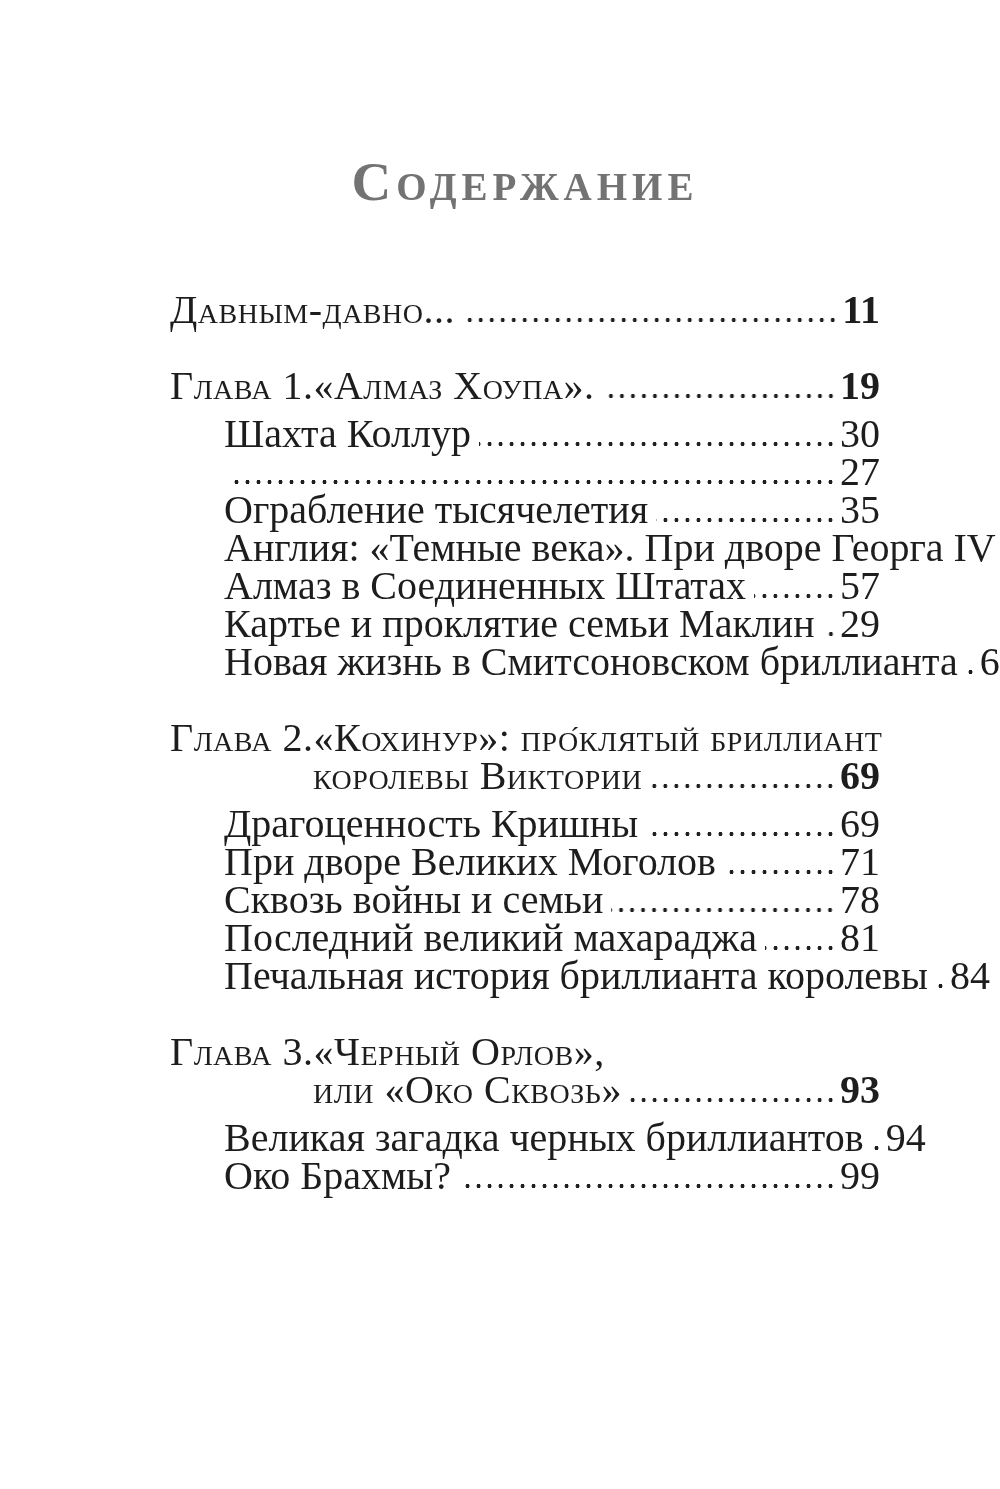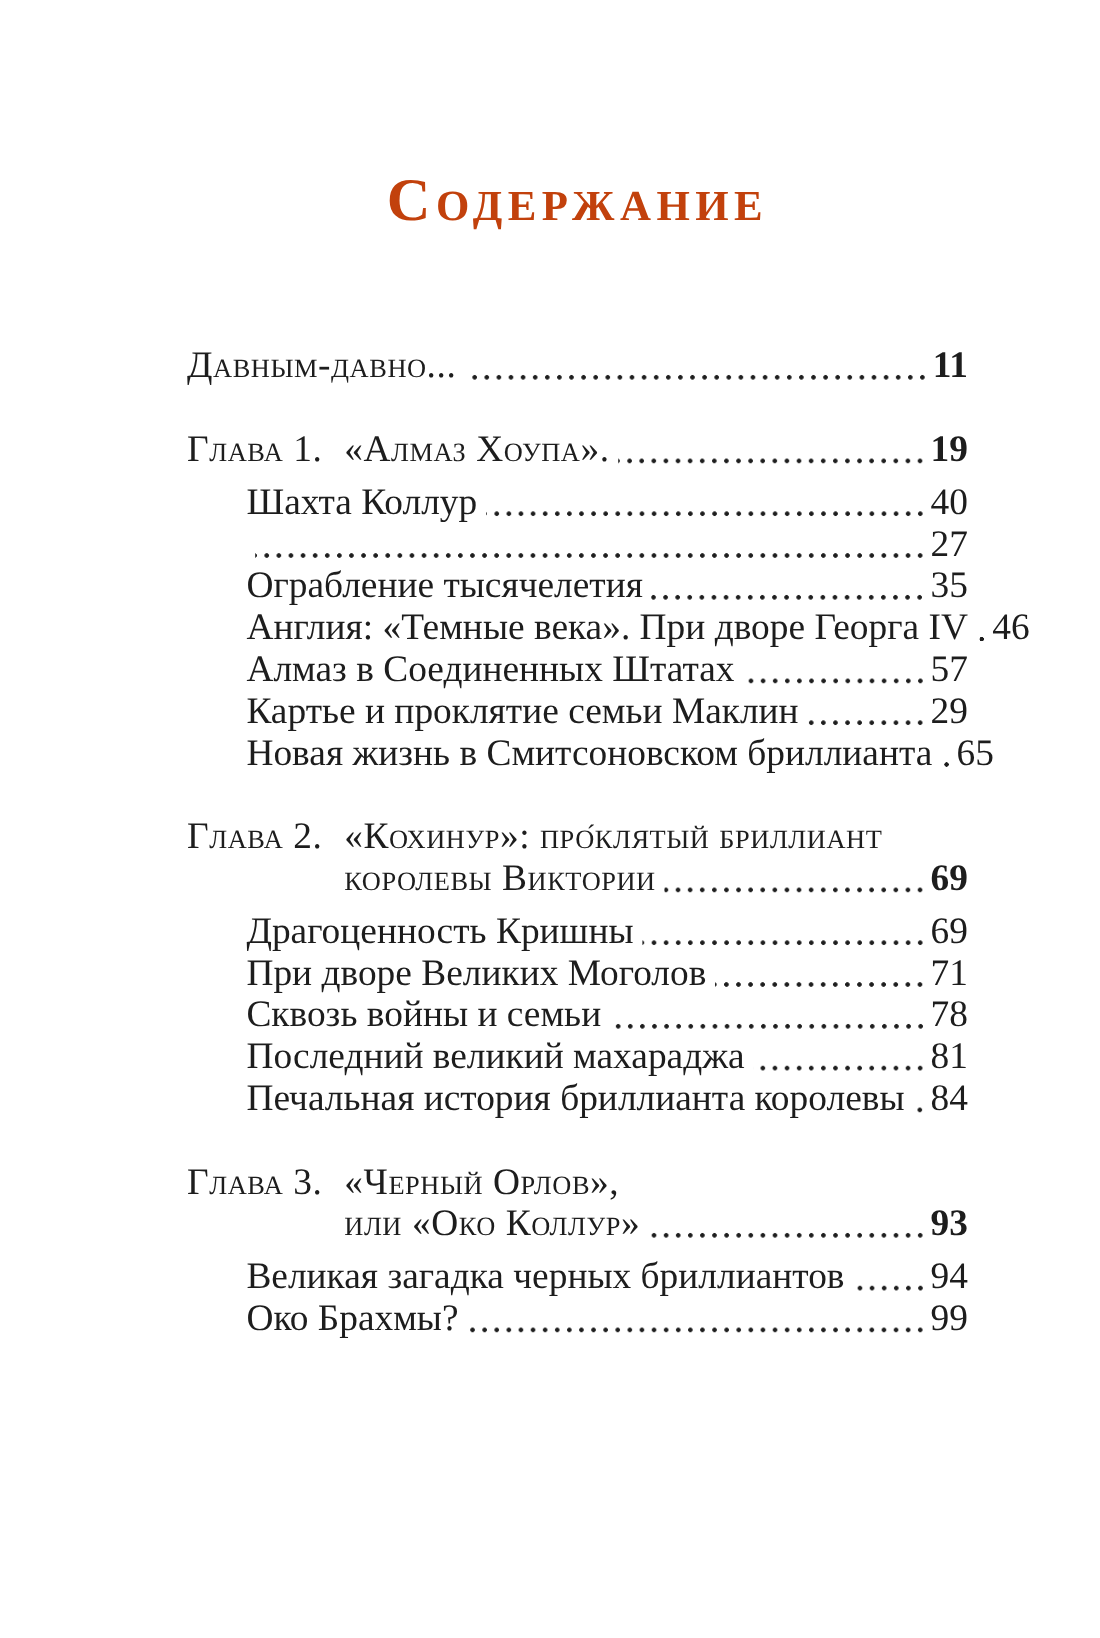--- a/index.html
+++ b/index.html
@@ -19,25 +19,25 @@
     overflow: hidden;
   }
   .book-title {
     margin: 0;
     font-size: 55px;
     line-height: 63px;
     font-weight: 700;
     font-variant: small-caps;
     letter-spacing: 5px;
     text-align: center;
-    color: #c2410c;
+    color: #737373;
   }
   .toc {
-    margin-top: 101px;
-    font-size: 34px;
+    margin-top: 78px;
+    font-size: 40px;
     font-family: Liberation Serif, serif;
   }
   .row {
     display: flex;
     align-items: flex-end;
     line-height: 38px;
     white-space: nowrap;
   }
   .sc {
     font-variant: small-caps;
@@ -80,21 +80,21 @@
           <span class="label sc">Глава 1.</span>
           <span class="text sc">«Алмаз Хоупа».</span>
           <span class="leader"></span>
           <span class="pagenum bold">19</span>
         </div>
       </div>
       <div class="entry section">
         <div class="row">
           <span class="text">Шахта Коллур</span>
           <span class="leader"></span>
-          <span class="pagenum">40</span>
+          <span class="pagenum">30</span>
         </div>
       </div>
       <div class="entry section">
         <div class="row">
           <span class="leader"></span>
           <span class="pagenum">27</span>
         </div>
       </div>
       <div class="entry section">
         <div class="row">
@@ -176,21 +176,21 @@
           <span class="leader"></span>
           <span class="pagenum">84</span>
         </div>
       </div>
       <div class="entry chapter">
         <div class="row">
           <span class="label sc">Глава 3.</span>
           <span class="text sc">«Черный Орлов»,</span>
         </div>
         <div class="row cont">
-          <span class="text sc">или «Око Коллур» </span>
+          <span class="text sc">или «Око Сквозь» </span>
           <span class="leader"></span>
           <span class="pagenum bold">93</span>
         </div>
       </div>
       <div class="entry section">
         <div class="row">
           <span class="text">Великая загадка черных бриллиантов</span>
           <span class="leader"></span>
           <span class="pagenum">94</span>
         </div>

